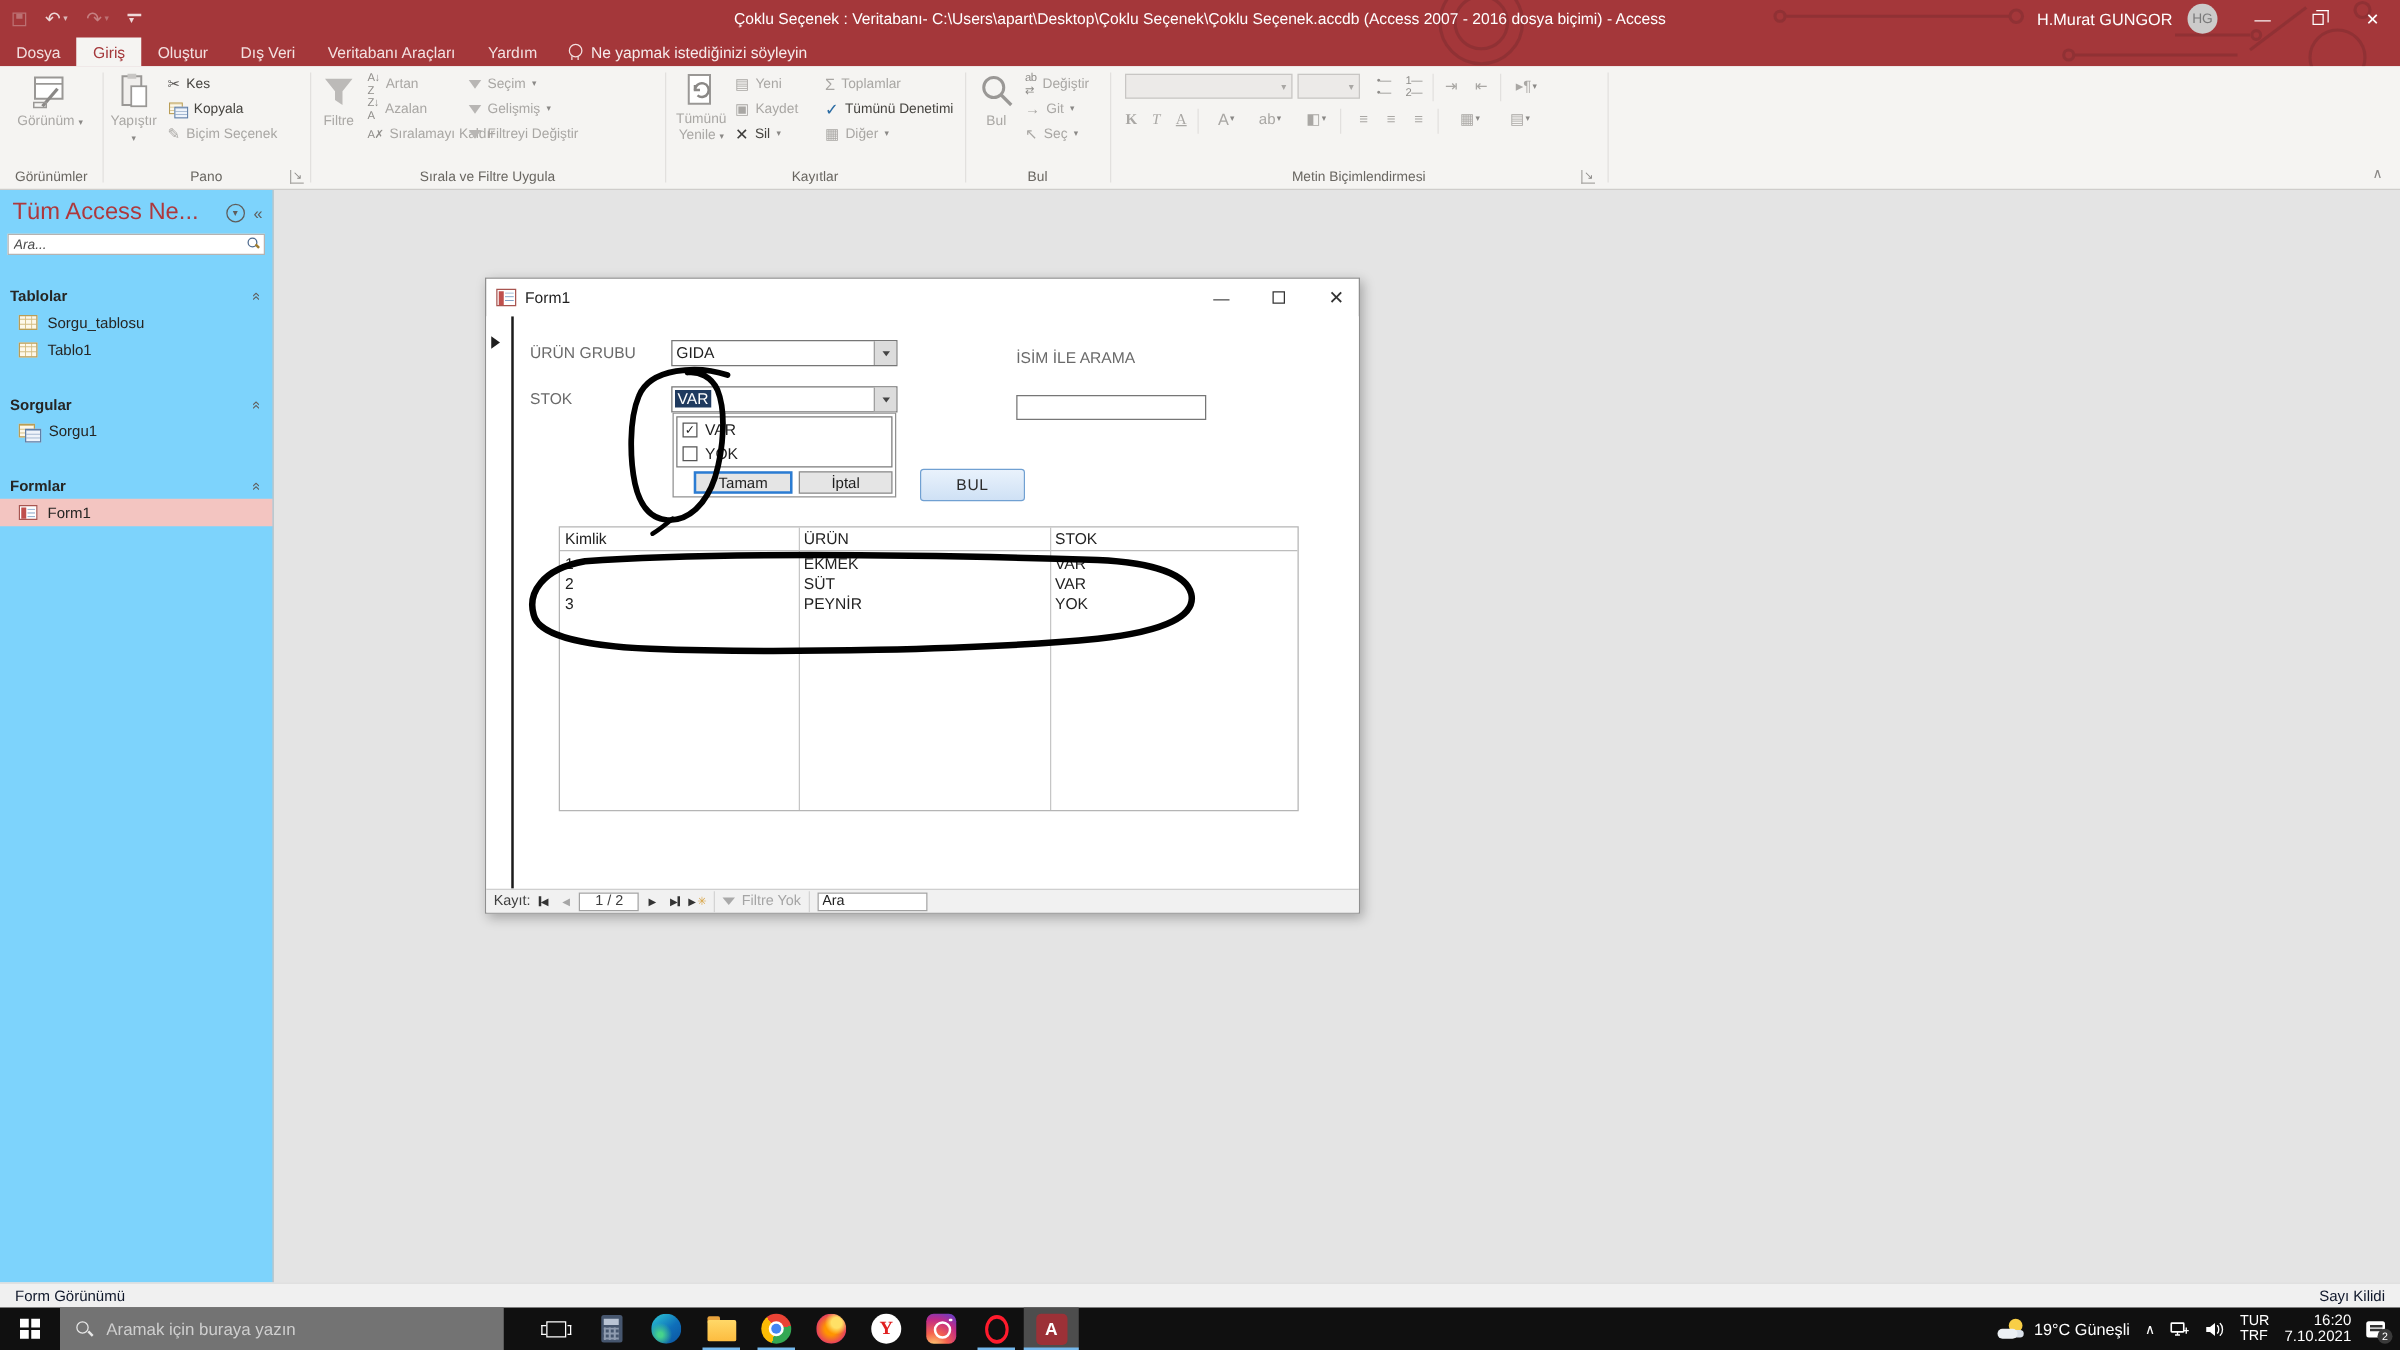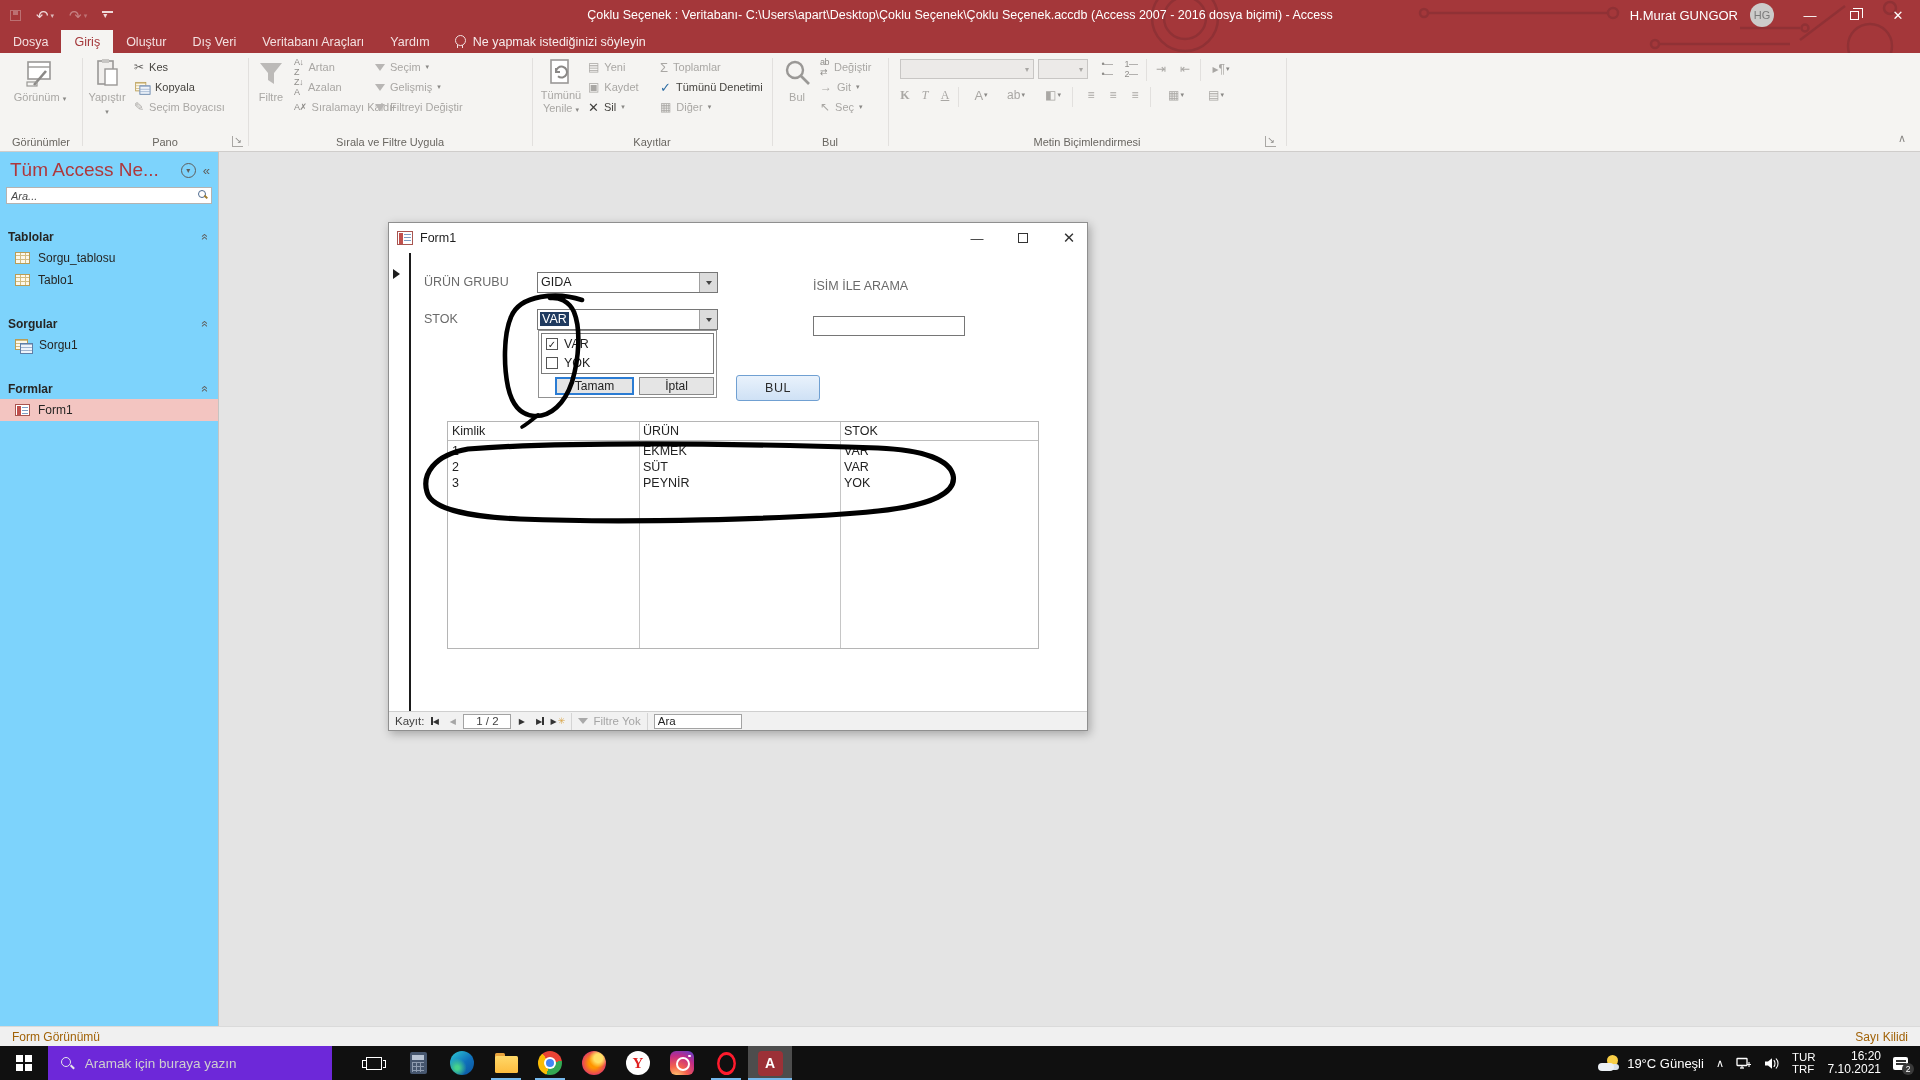--- a/index.html
+++ b/index.html
@@ -137,28 +137,28 @@
   .nbtn.dis { color:#a5a5a5; }
   .nav-counter { width:48px; height:15px; background:#fff; border:1px solid #a3a3a3; display:flex; align-items:center; justify-content:center; font-size:11.5px; }
   .nav-sep { width:1px; height:17px; background:#d4d4d4; margin:0 3px; }
   .nav-filter { display:flex; align-items:center; gap:5px; color:#a5a5a5; }
   .funnel-nav { width:0; height:0; border-left:5px solid transparent; border-right:5px solid transparent; border-top:6px solid #a9a9a9; position:relative; }
   .nav-search { width:88px; height:15px; background:#fff; border:1px solid #a3a3a3; font-size:11.5px; font-family:"Liberation Sans",sans-serif; padding:0 3px; color:#222; }
   .star { color:#d8a445; font-size:9px; margin-left:1px; }
 
   
   .statusbar { position:absolute; left:0; top:1026px; width:100%; height:20px; background:#f0f0f0; border-top:1px solid #dadada;
-    display:flex; align-items:center; justify-content:space-between; padding:0 12px; font-size:12px; color:#a16207; }
+    display:flex; align-items:center; justify-content:space-between; padding:0 12px; font-size:12px; color:#0f172a; }
 
   
   .taskbar { position:absolute; left:0; top:1046px; width:100%; height:34px; background:#101010; display:flex; align-items:stretch; }
   .tb-start { width:48px; display:flex; align-items:center; justify-content:center; }
   .ic-win { display:grid; grid-template-columns:7px 7px; grid-template-rows:7px 7px; gap:1.5px; }
   .ic-win span { background:#fff; }
-  .tb-searchbox { width:284px; background:#6d28d9; display:flex; align-items:center; gap:11px; padding-left:12px; }
+  .tb-searchbox { width:355px; background:#737373; display:flex; align-items:center; gap:11px; padding-left:12px; }
   .tb-searchbox input { background:transparent; border:none; outline:none; color:#d6d6d6; font-size:13.5px; font-family:"Liberation Sans",sans-serif; width:250px; }
   .tb-searchbox input::placeholder { color:#cfcfcf; }
   .ic-mag-tb { position:relative; width:14px; height:14px; }
   .ic-mag-tb::before { content:""; position:absolute; left:1px; top:1px; width:8px; height:8px; border:1.6px solid #e8e8e8; border-radius:50%; }
   .ic-mag-tb::after { content:""; position:absolute; left:9.5px; top:9.5px; width:5px; height:1.7px; background:#e8e8e8; transform:rotate(45deg); }
   .tb-icons { display:flex; align-items:stretch; margin-left:20px; }
   .ticon { width:44px; display:flex; align-items:center; justify-content:center; position:relative; }
   .ticon.running::after { content:""; position:absolute; bottom:0; left:7px; right:7px; height:2.5px; background:#76b9ed; }
   .ticon.active { background:#4d4d4d; }
   .ticon.active::after { content:""; position:absolute; bottom:0; left:0; right:0; height:2.5px; background:#76b9ed; }
@@ -289,21 +289,21 @@
       <div class="smb r1" style="left:52px;">
         <span class="glyph" style="color:#5f5d5b;">✂</span>
         <span>Kes</span>
       </div>
       <div class="smb r2" style="left:52px;">
         <span class="ic-query" style="transform:scale(.85);"></span>
         <span>Kopyala</span>
       </div>
       <div class="smb r3 dis" style="left:52px;">
         <span class="glyph" style="color:#a9a7a4;">✎</span>
-        <span>Seçim Boyacısı</span>
+        <span>Biçim Seçenek</span>
       </div>
       <div class="glabel">Pano</div>
       <div class="dlauncher" style="right:5px;">↘</div>
     </div>
     <div class="gsep" style="left:248px;"></div>
 
     <div class="rgroup" style="left:248px;width:284px;">
       <div class="bigb dis" style="left:1px;width:44px;">
         <svg class="bicon" width="30" height="30" viewBox="0 0 30 30">
           <path d="M4 5 H26 L18 15 V26 L12 22 V15 Z" fill="#bcbab8"></path>

